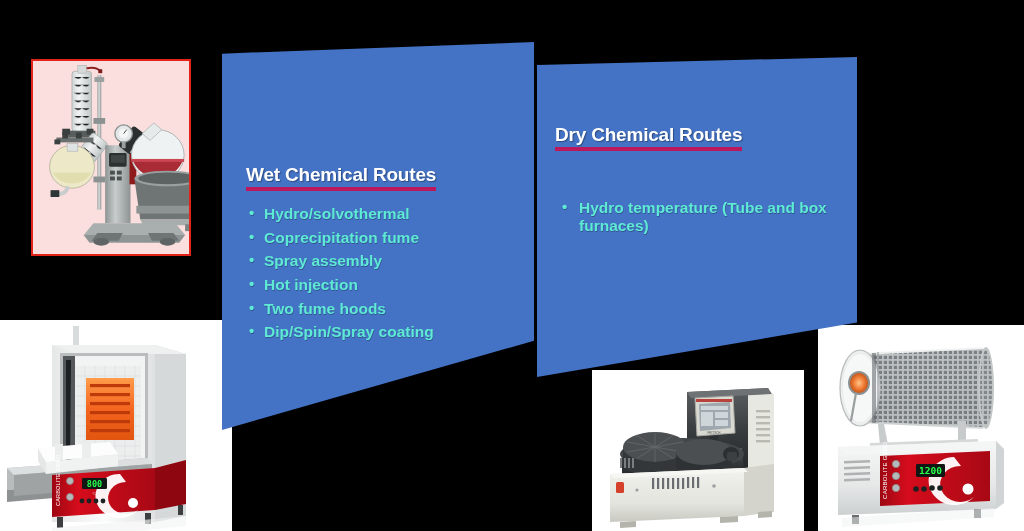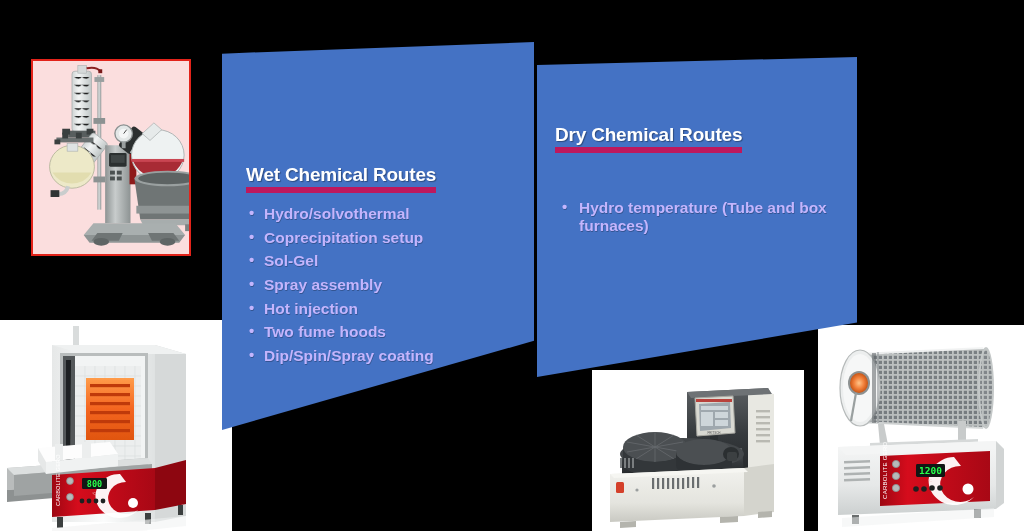--- a/index.html
+++ b/index.html
@@ -47,34 +47,34 @@
     left: 0; top: 0;
     width: 100%; height: 100%;
   }
 
   .panel-title {
     position: absolute;
     color: #FFFFFF;
     font-weight: bold;
     font-size: 19px;
     letter-spacing: -0.2px;
-    border-bottom: 6px solid #be185d;
+    border-bottom: 4px solid #be185d;
     padding-bottom: 1px;
     text-shadow: 1px 1px 1px rgba(0,0,0,0.35);
     white-space: nowrap;
   }
   #title-wet { left: 24px; top: 122px; }
   #title-dry { left: 18px; top: 67px; }
 
   .bullets {
     position: absolute;
     margin: 0;
     padding: 0;
     list-style: none;
-    color: #c4b5fd;
+    color: #5eead4;
     font-weight: bold;
     font-size: 15.5px;
   }
   .bullets li {
     position: relative;
     padding-left: 15px;
     margin-bottom: 6px;
     line-height: 1.14;
     text-shadow: 0.5px 0.5px 0.5px rgba(0,0,0,0.25);
   }
@@ -553,22 +553,21 @@
 
       <path d="M24 193 L176 183 L176 192 L24 202 Z" fill="#f0f1f1" opacity="0.5"></path>
     </svg>
   </div>
 
   <div class="panel" id="panel-wet"></div>
   <div class="panel-inner" style="left:222px; top:42px; width:312px; height:388px; position:absolute;">
     <div class="panel-title" id="title-wet">Wet Chemical Routes</div>
     <ul class="bullets" id="bullets-wet">
       <li>Hydro/solvothermal</li>
-      <li>Coprecipitation setup</li>
-      <li>Sol-Gel</li>
+      <li>Coprecipitation fume</li>
       <li>Spray assembly</li>
       <li>Hot injection</li>
       <li>Two fume hoods</li>
       <li>Dip/Spin/Spray coating</li>
     </ul>
   </div>
 
   <div class="panel" id="panel-dry"></div>
   <div class="panel-inner" style="left:537px; top:57px; width:320px; height:320px; position:absolute;">
     <div class="panel-title" id="title-dry">Dry Chemical Routes</div>

